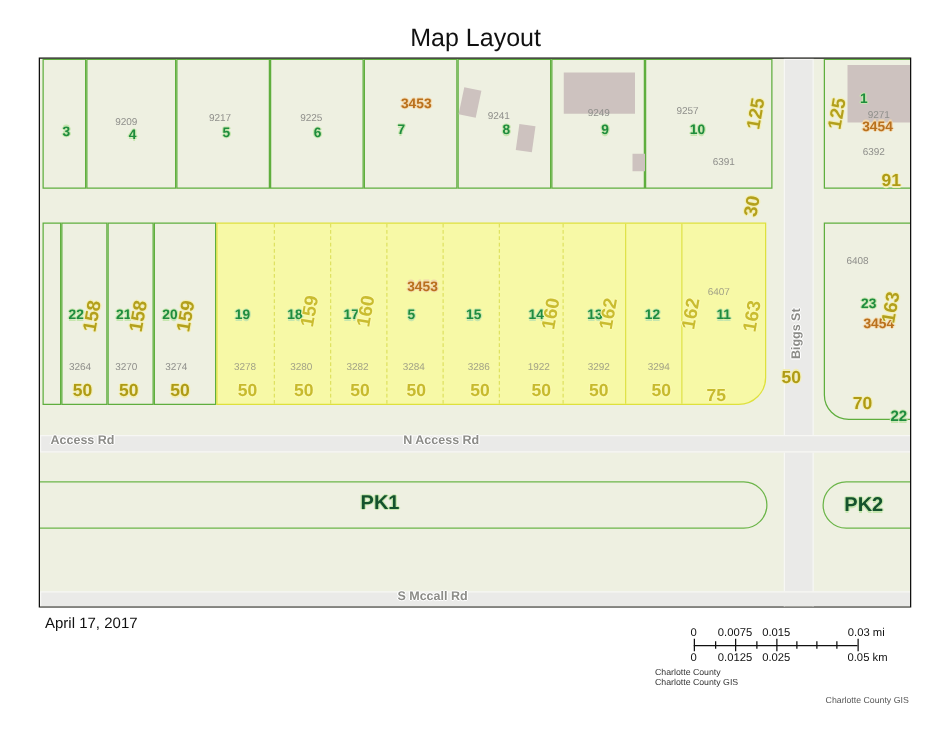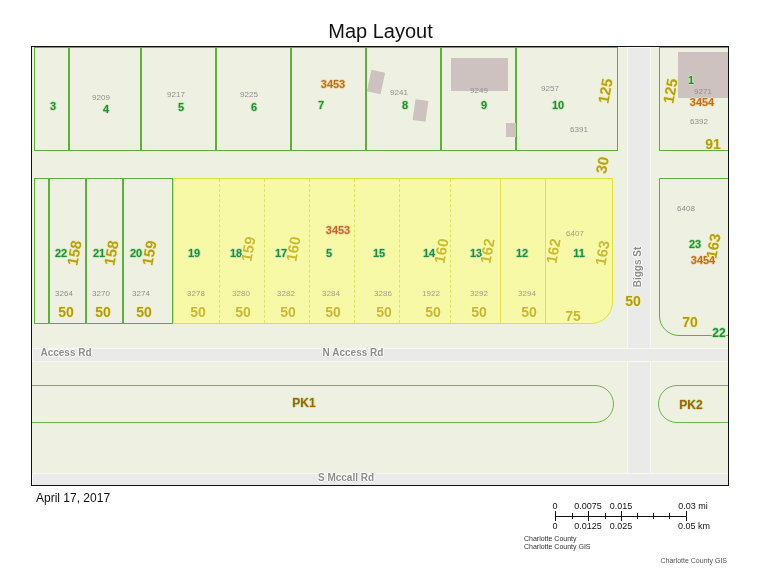--- a/index.html
+++ b/index.html
@@ -26,21 +26,21 @@
   .g {font-size:11px;color:#1f8c3e;text-shadow:-1px 0 #c6e6ae,1px 0 #c6e6ae,0 -1px #c6e6ae,0 1px #c6e6ae;}
   .g2{font-size:12px;color:#1f8c3e;text-shadow:-1px 0 #c6e6ae,1px 0 #c6e6ae,0 -1px #c6e6ae,0 1px #c6e6ae;}
   .gr{font-size:8px;font-weight:normal;color:#8f8f8b;}
   .gr2{font-size:8px;font-weight:normal;color:#a2a287;}
   .y {font-size:14px;color:#af9b15;text-shadow:-1px 0 #f3eeb4,1px 0 #f3eeb4,0 -1px #f3eeb4,0 1px #f3eeb4;}
   .y2{font-size:14px;color:#c7ba2e;text-shadow:-1px 0 #fbf9b0,1px 0 #fbf9b0,0 -1px #fbf9b0,0 1px #fbf9b0;}
   .yr{font-size:15px;color:#b3a01c;text-shadow:-1px 0 #f3eeb4,1px 0 #f3eeb4,0 -1px #f3eeb4,0 1px #f3eeb4;}
   .yr2{font-size:15px;color:#c9bc30;text-shadow:-1px 0 #fbf9b0,1px 0 #fbf9b0,0 -1px #fbf9b0,0 1px #fbf9b0;}
   .o {font-size:11px;color:#b9701d;text-shadow:-1px 0 #f2d8ad,1px 0 #f2d8ad,0 -1px #f2d8ad,0 1px #f2d8ad;}
   .rd{font-size:10px;color:#8c8c88;text-shadow:-1px 0 #fff,1px 0 #fff,0 -1px #fff,0 1px #fff;}
-  .pk{font-size:12px;color:#a16207;text-shadow:-1px 0 #c6e6ae,1px 0 #c6e6ae,0 -1px #c6e6ae,0 1px #c6e6ae;}
+  .pk{font-size:16px;color:#14532d;text-shadow:-1px 0 #c6e6ae,1px 0 #c6e6ae,0 -1px #c6e6ae,0 1px #c6e6ae;}
   .date{position:absolute;left:36px;top:491px;font-size:12px;color:#111;}
   .sb-ratio{position:absolute;left:555px;top:488px;width:160px;text-align:center;
             font-size:11px;color:#111;}
   .sb-row{position:absolute;height:10px;font-size:9px;color:#111;}
   .sb-row span{position:absolute;transform:translateX(-50%);white-space:nowrap;}
   .sb-bar{position:absolute;left:555px;top:515px;width:131px;height:2px;}
   .sb-base{position:absolute;left:0;top:1px;width:131px;height:1px;background:#111;}
   .tick{position:absolute;width:1px;background:#111;}
   .credits{position:absolute;left:524px;top:535px;font-size:7px;line-height:8px;color:#333;}
   .watermark{position:absolute;right:34px;top:557px;font-size:7px;color:#555;}

